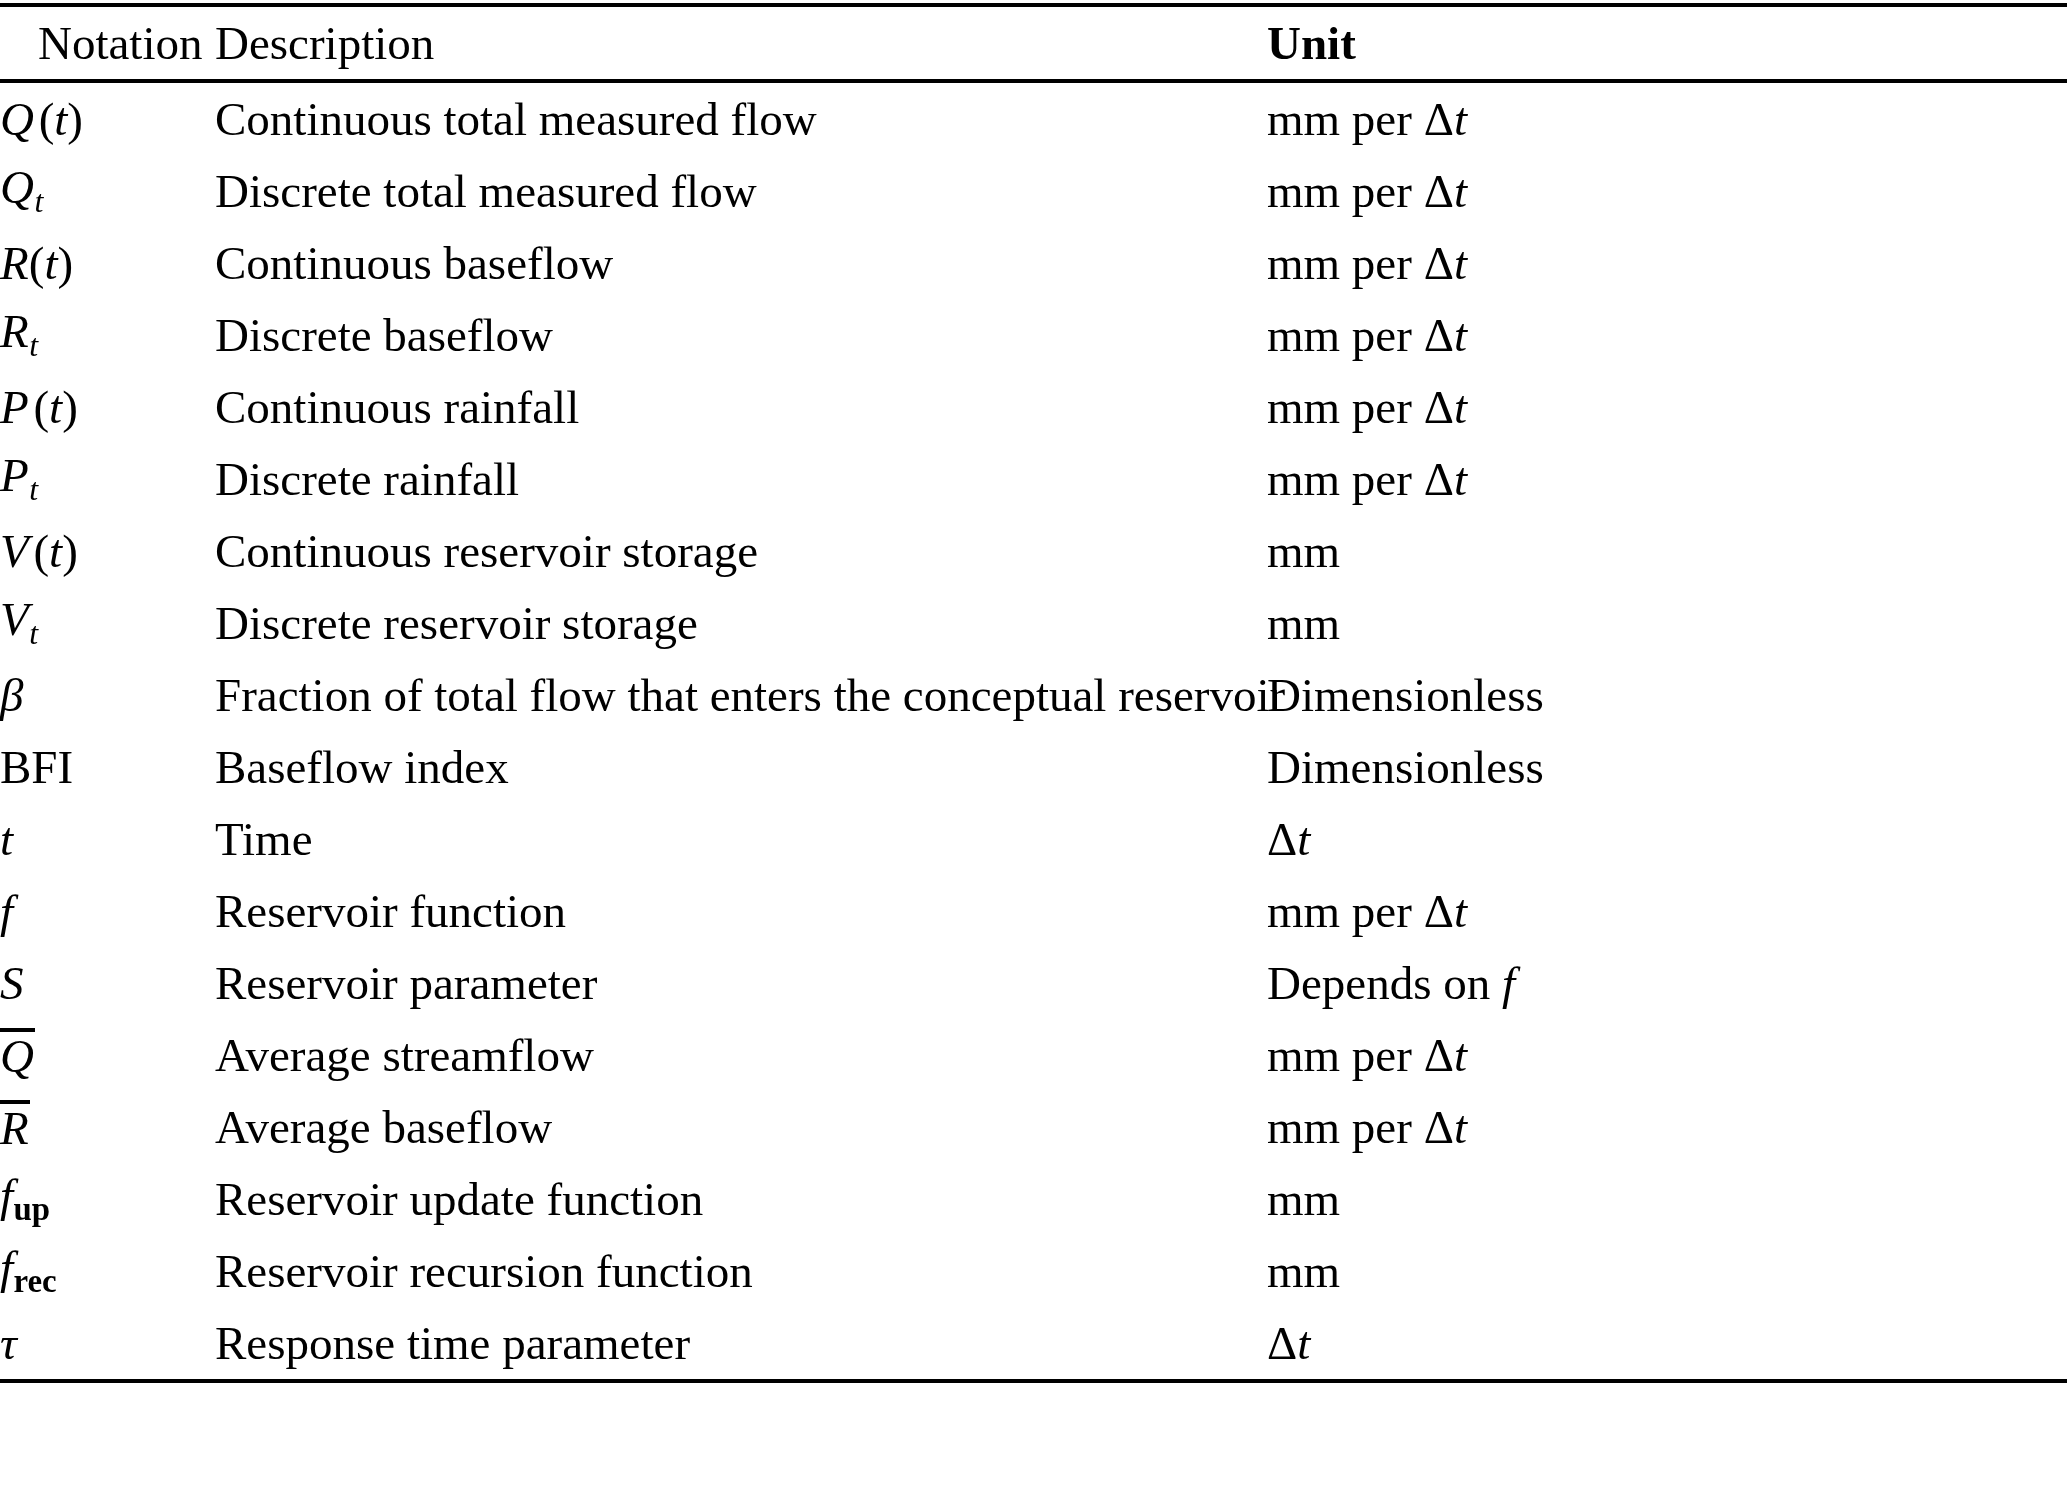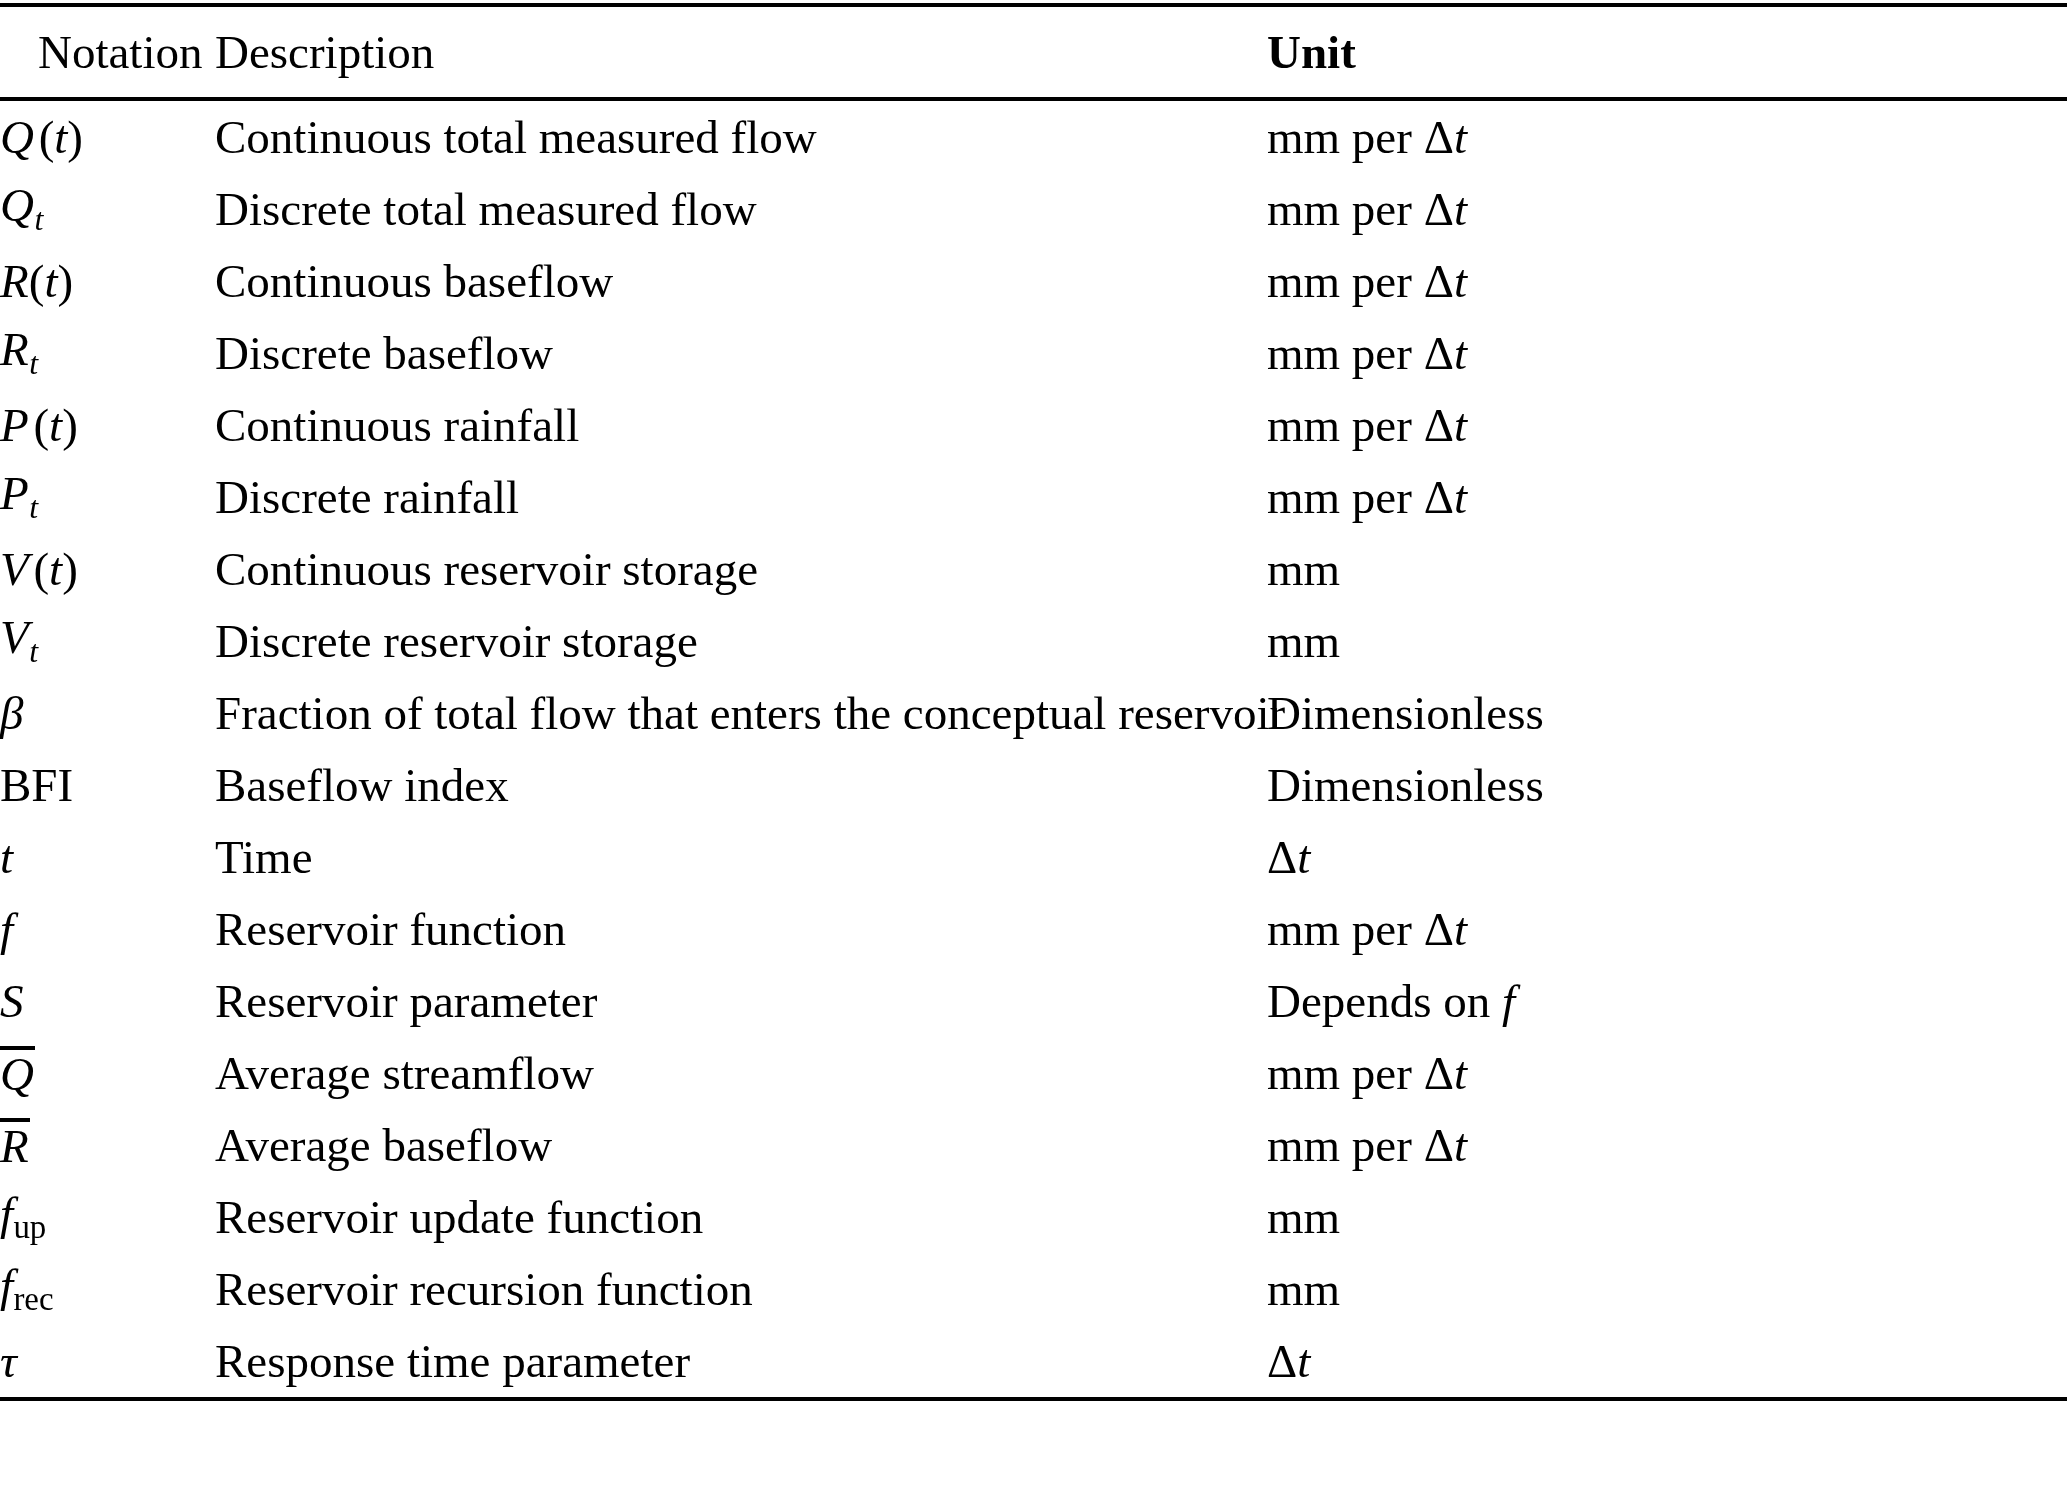--- a/index.html
+++ b/index.html
@@ -40,21 +40,21 @@
 
   table.notation-table col.col-notation    { width: 205px; }
   table.notation-table col.col-description { width: 1040px; }
   table.notation-table col.col-unit        { width: 822px; }
 
   thead th {
     text-align: left;
     font-weight: normal;
     font-size: 47px;
     padding: 0;
-    height: 90px;
+    height: 72px;
     vertical-align: middle;
     line-height: 1;
   }
 
   tbody td {
     text-align: left;
     font-weight: normal;
     padding: 0;
     height: 72px;
     vertical-align: middle;
@@ -77,20 +77,21 @@
     font-size: 0.68em;
     vertical-align: -0.28em;
     font-style: italic;
     margin-left: 0.02em;
   }
   .msub-up {
     font-size: 0.70em;
     vertical-align: -0.26em;
     font-style: normal;
     margin-left: 0.01em;
+    font-weight: bold;
   }
   .paren { font-style: normal; }
   .thinsp { display: inline-block; width: 0.10em; }
   .overbar {
     display: inline-block;
     position: relative;
     font-style: italic;
     padding-top: 2px;
   }
   .overbar::before {

